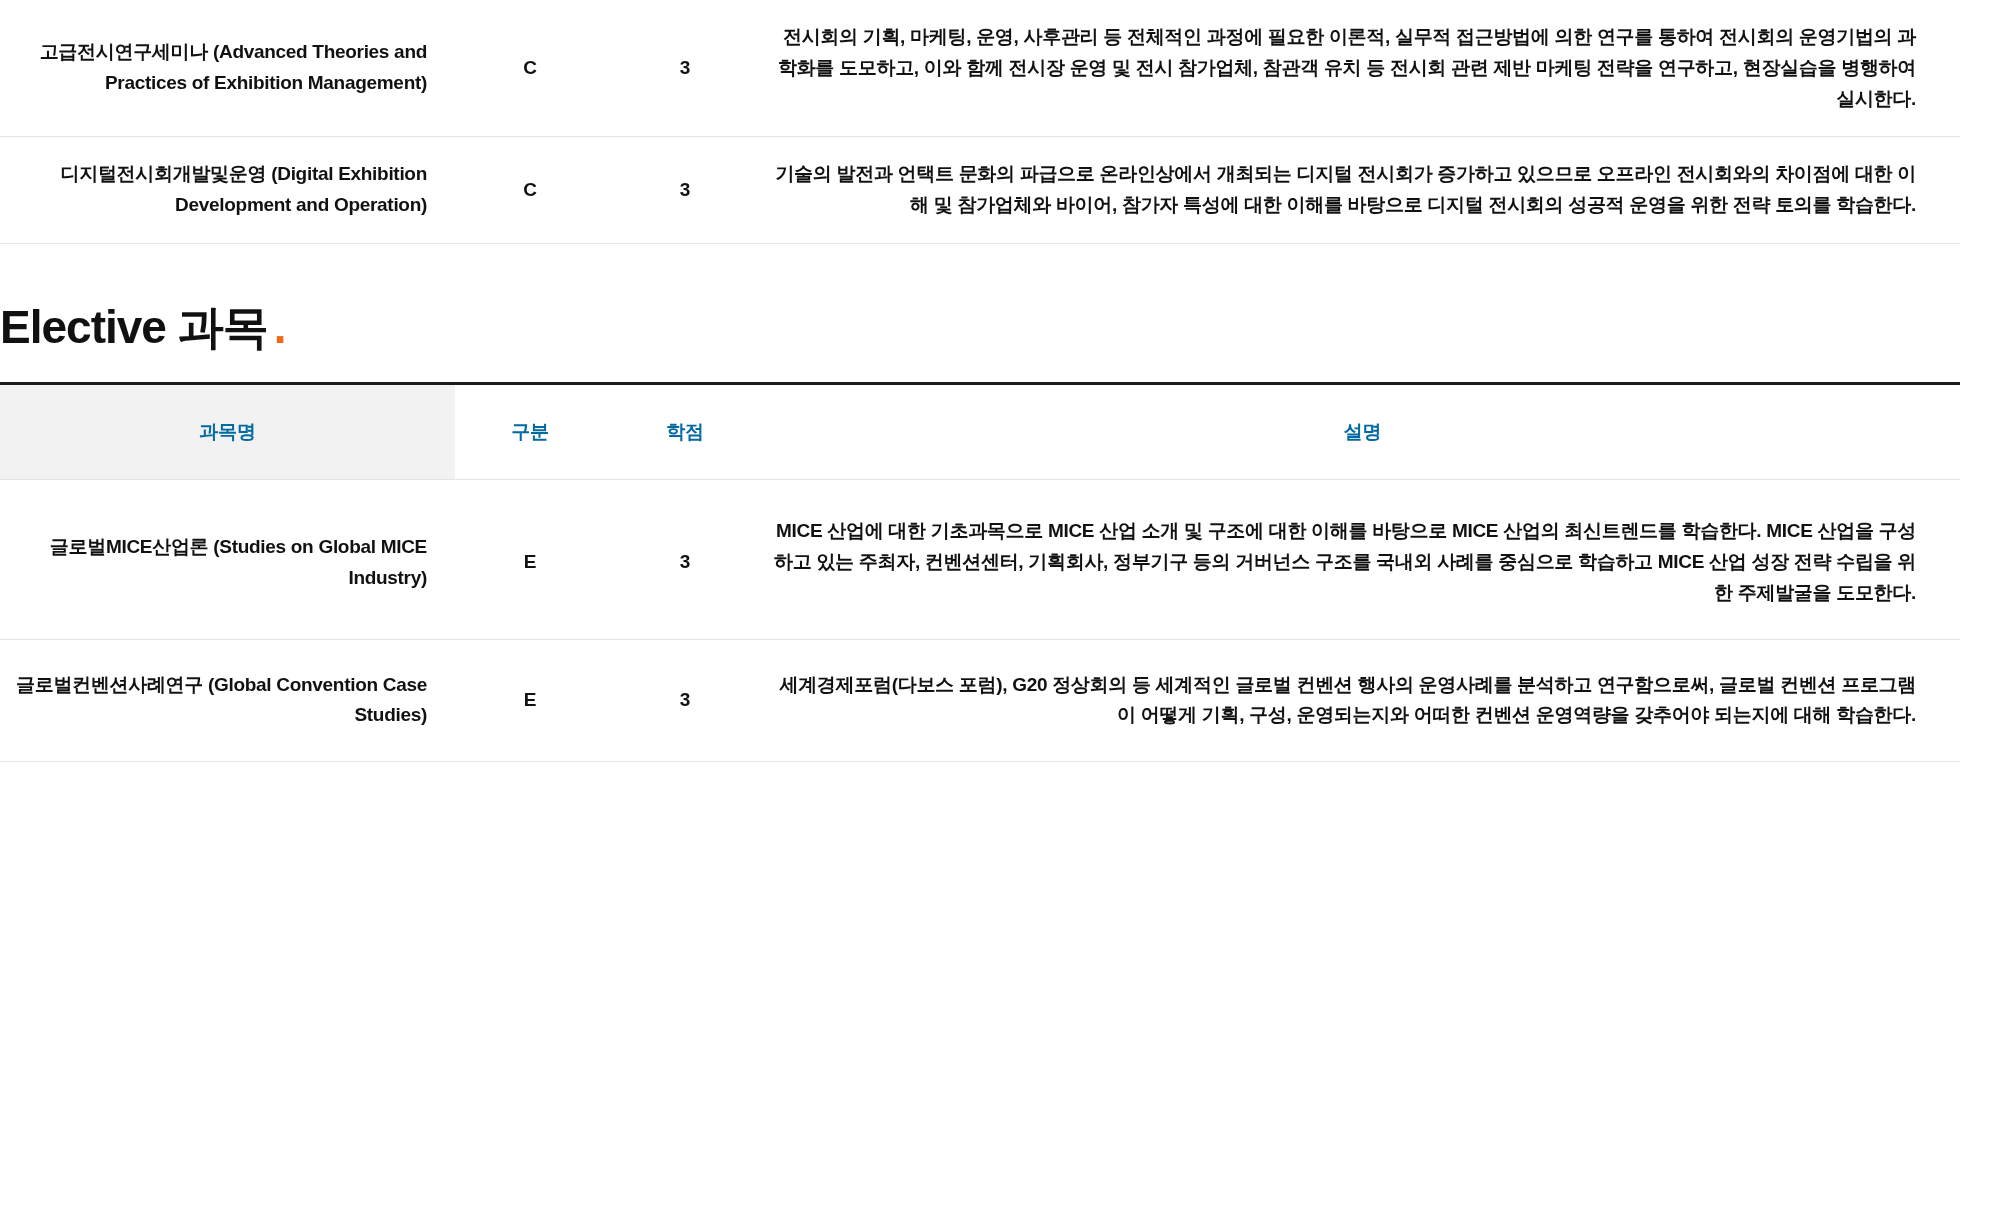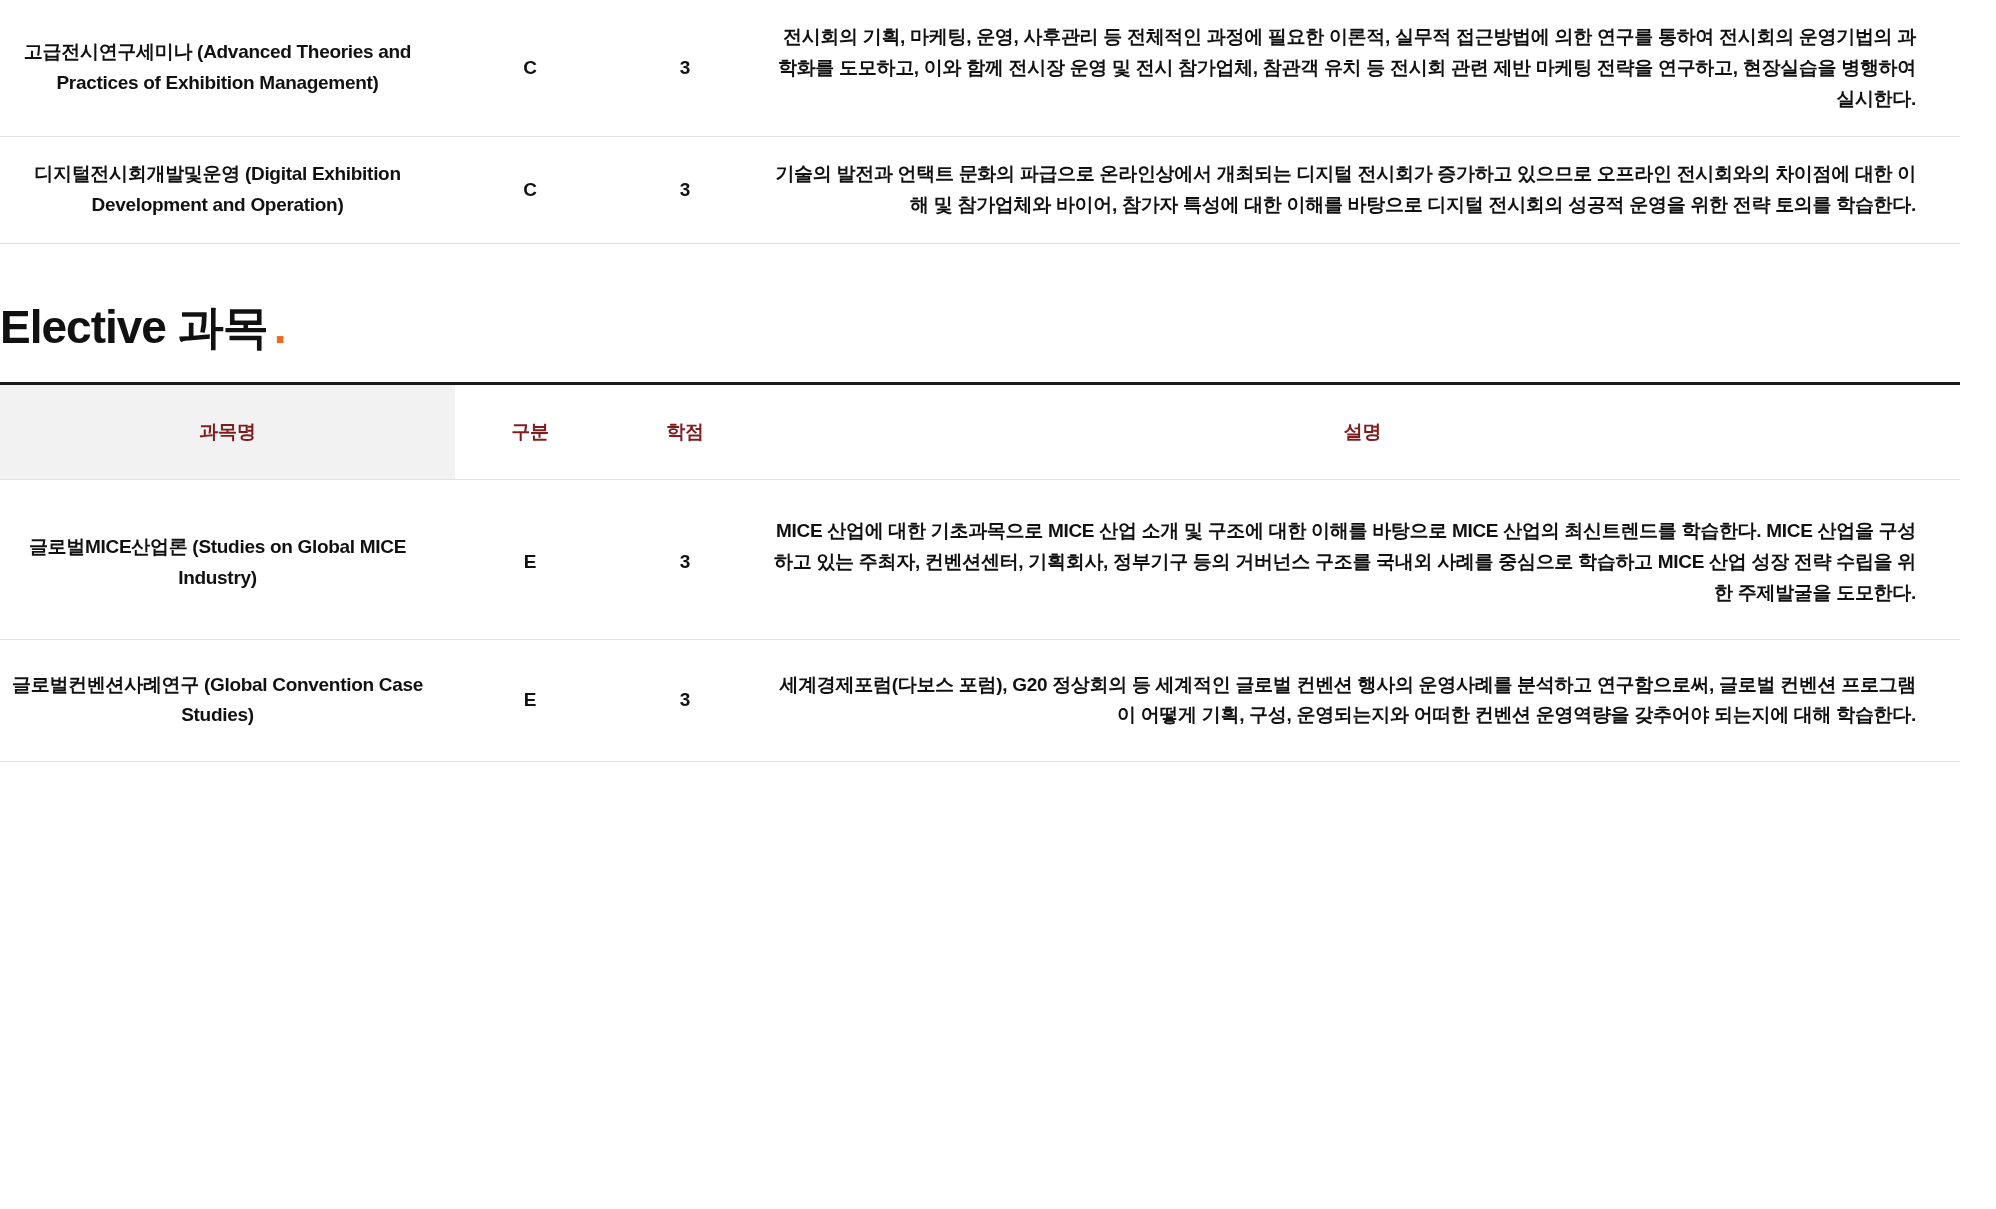--- a/index.html
+++ b/index.html
@@ -27,21 +27,21 @@
   }
   .course-table col.c-name  { width: 455px; }
   .course-table col.c-type  { width: 150px; }
   .course-table col.c-cred  { width: 160px; }
   .course-table col.c-desc  { width: 1195px; }
 
   .course-table th {
     background: #f2f2f2;
     font-size: 19px;
     font-weight: 700;
-    color: #7f1d1d;
+    color: #0369a1;
     text-align: center;
     vertical-align: middle;
     padding: 34px 10px;
     letter-spacing: -0.2px;
   }
   .course-table th.th-plain {
     background: #ffffff;
     margin-top: 6px;
   }
   .course-table td {
@@ -49,21 +49,21 @@
     padding: 22px 10px 22px 10px;
     vertical-align: middle;
     font-size: 19px;
     line-height: 1.62;
     font-weight: 700;
     letter-spacing: -0.3px;
   }
   .course-table td.name {
     padding-left: 8px;
     padding-right: 28px;
-    text-align: center;
+    text-align: right;
   }
   .course-table td.type,
   .course-table td.credit {
     text-align: center;
   }
   .course-table td.desc {
     padding-left: 4px;
     padding-right: 44px;
     text-align: right;
     margin-left: 36px;

